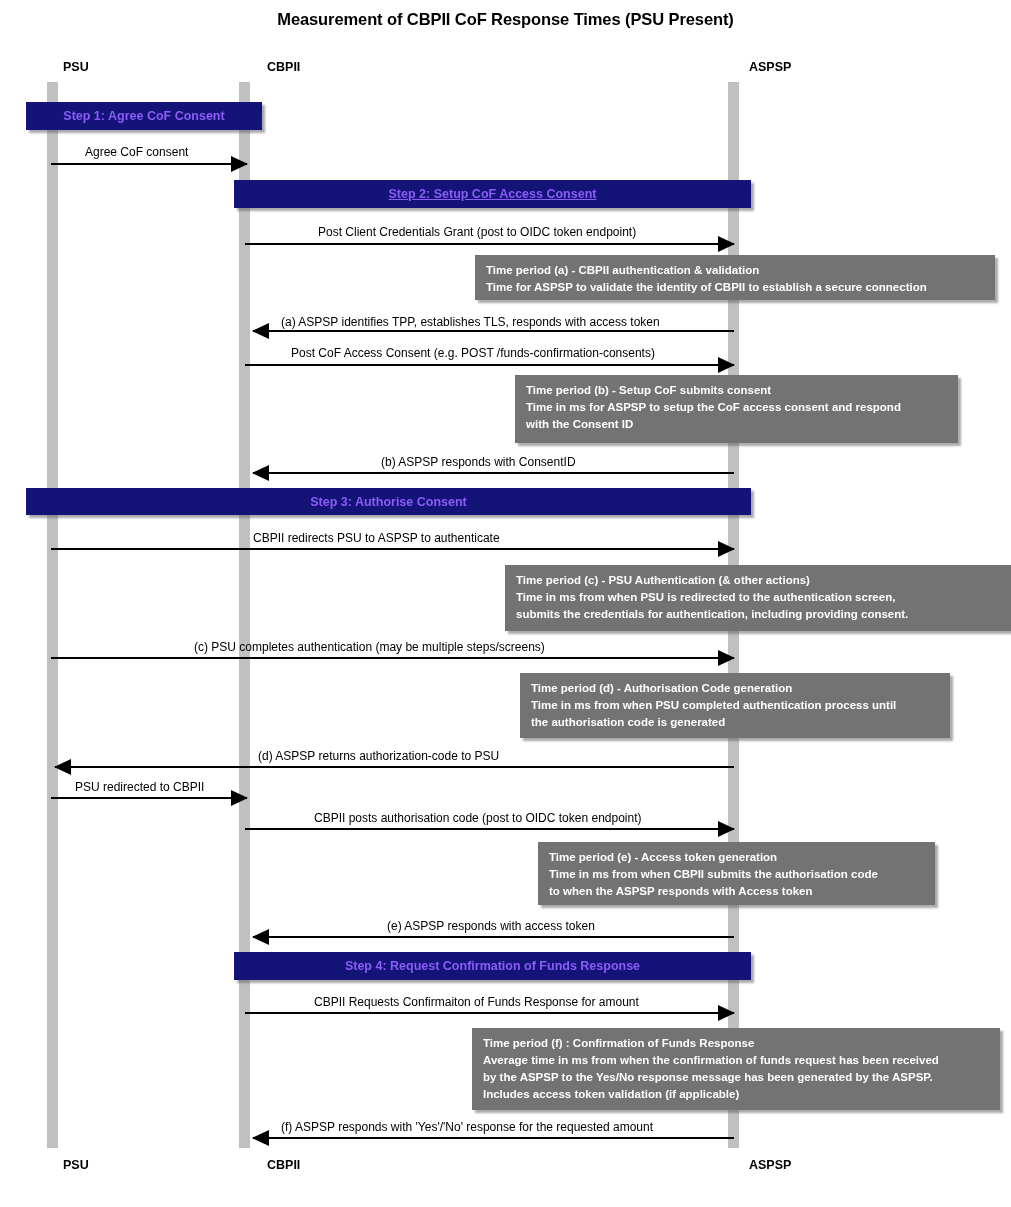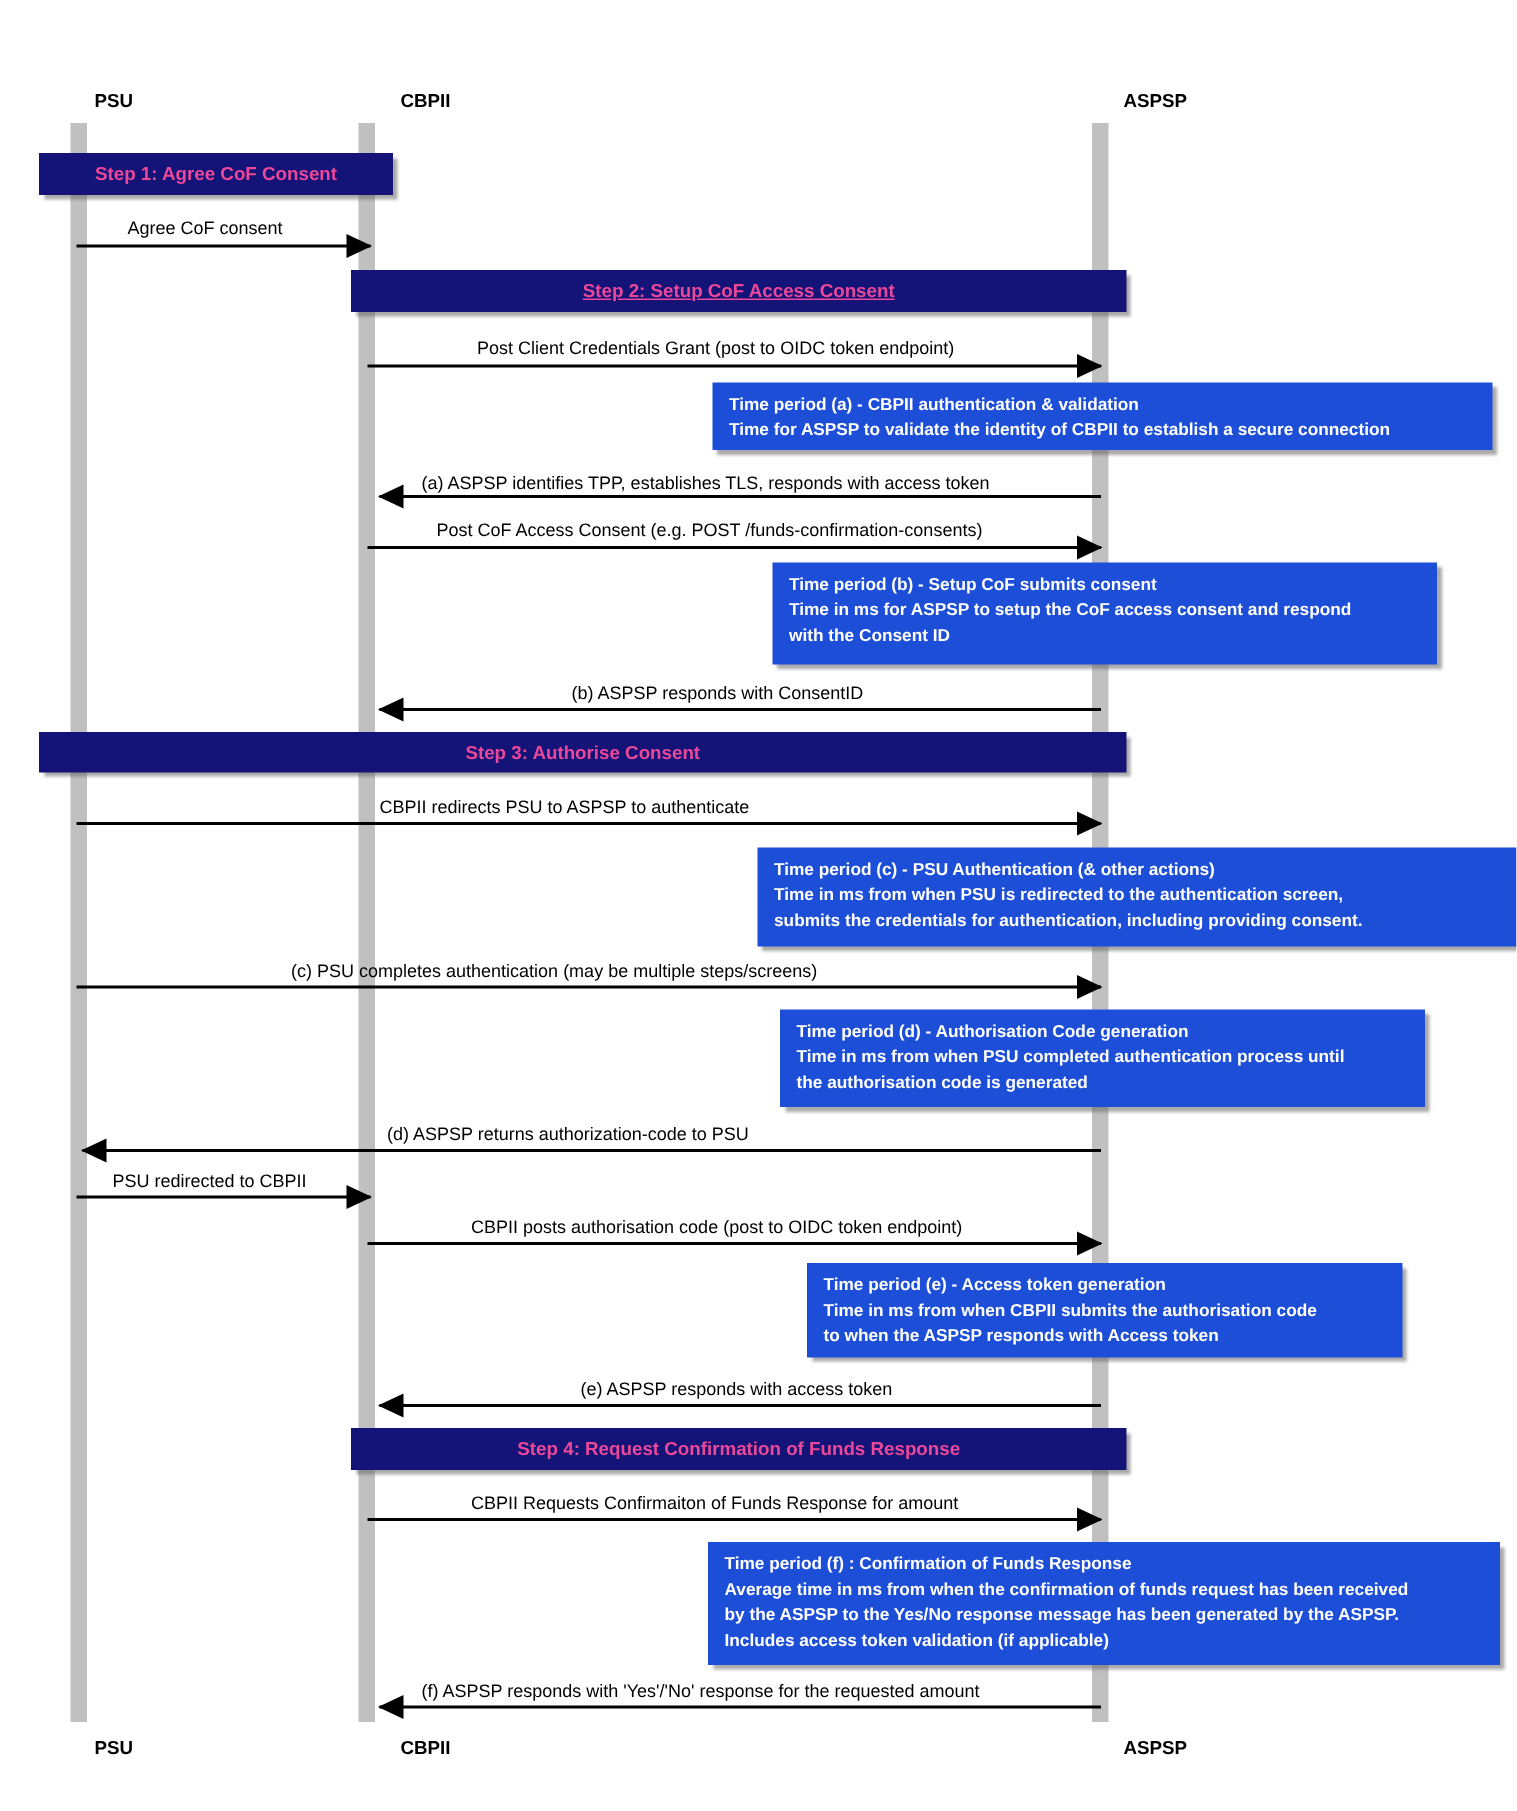--- a/index.html
+++ b/index.html
@@ -42,34 +42,34 @@
     font-size: 12.5px;
     font-weight: bold;
     color: #000000;
     white-space: nowrap;
     margin-left: 37px;
   }
   
   .step-bar {
     position: absolute;
     background: #131378;
-    color: #ec4899;
+    color: #8b5cf6;
     font-size: 12.5px;
     font-weight: bold;
     text-align: center;
     display: flex;
     align-items: center;
     justify-content: center;
     box-shadow: 3px 3px 2px rgba(100,100,100,0.55);
     box-sizing: border-box;
   }
   
   .note-box {
     position: absolute;
-    background: #1d4ed8;
+    background: #737373;
     color: #ffffff;
     font-size: 11.5px;
     font-weight: bold;
     line-height: 17px;
     padding: 7px 10px 7px 11px;
     box-sizing: border-box;
     box-shadow: 3px 3px 2px rgba(100,100,100,0.55);
   }
   .note-box .nline { display: block; white-space: nowrap; }
   
@@ -107,20 +107,21 @@
     color: #000000;
     white-space: nowrap;
     line-height: 14px;
   }
 </style>
 </head>
 <body>
 
 <div id="canvas">
 
+  <div class="diagram-title">Measurement of CBPII CoF Response Times (PSU Present)</div>
 
   <div class="actor-label" style="left:26px; top:60px;">PSU</div>
   <div class="actor-label" style="left:230px; top:60px;">CBPII</div>
   <div class="actor-label" style="left:712px; top:60px;">ASPSP</div>
 
   <div class="lifeline" style="left:47px;"></div>
   <div class="lifeline" style="left:239px;"></div>
   <div class="lifeline" style="left:728px;"></div>
 
   <div class="step-bar" style="left:26px; top:102px; width:236px; height:28px;">Step 1: Agree CoF Consent</div>

